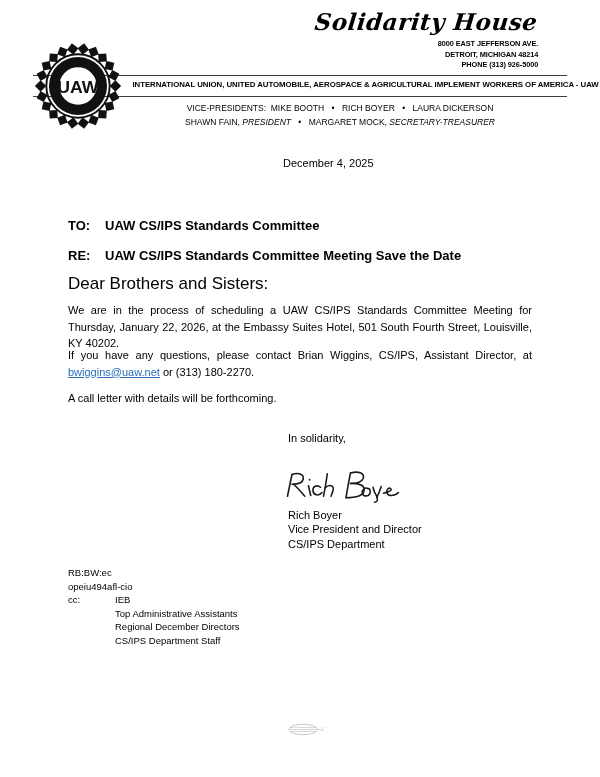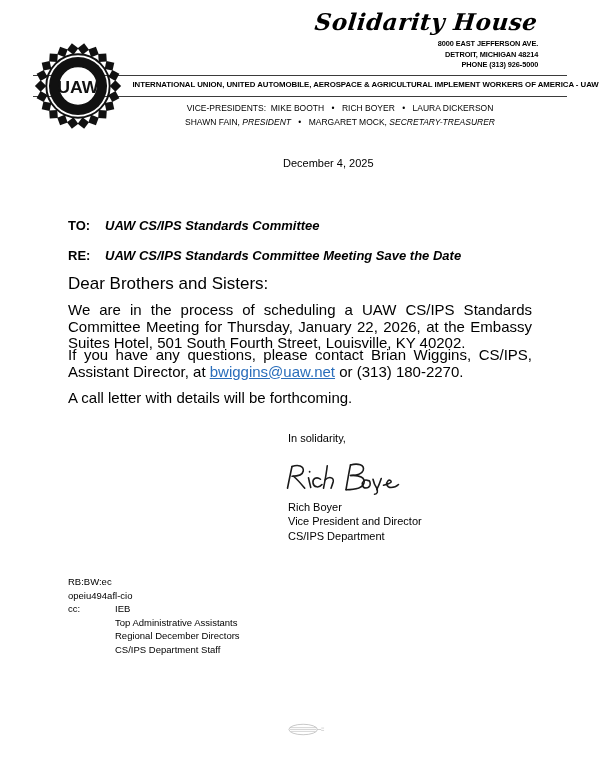--- a/index.html
+++ b/index.html
@@ -120,71 +120,70 @@
     position: absolute;
     left: 68px;
     top: 218px;
     width: 470px;
     font-size: 13px;
     font-weight: 700;
   }
   .to-row { display: flex; margin-bottom: 15px; }
   .to-row:last-child { margin-bottom: 0; }
   .to-label { width: 37px; flex: 0 0 37px; }
-  .to-value { flex: 1 1 auto; font-style: italic; }
+  .to-value { flex: 1 1 auto; }
 
   .salutation {
     position: absolute;
     left: 68px;
     top: 274px;
     font-size: 17px;
   }
 
   .para {
     position: absolute;
     left: 68px;
     width: 464px;
-    font-size: 15px;
+    font-size: 11px;
     line-height: 16.5px;
     text-align: justify;
   }
   .para-1 { top: 302px; }
   .para-2 { top: 347px; }
   .para-3 { top: 390px; text-align: left; }
 
   .email-link {
     color: #2a6ebb;
     text-decoration: underline;
   }
 
   
   .sig-block {
     position: absolute;
     left: 288px;
     top: 431px;
     font-size: 11px;
     line-height: 14.5px;
   }
-  .sig-closing { margin-bottom: 12px; }
+  .sig-closing { margin-bottom: 20px; }
   .sig-image {
     width: 120px;
     height: 38px;
     margin: 0 0 4px -8px;
   }
   .sig-image svg { display: block; }
   .sig-name { line-height: 14.5px; }
 
   
   .footer {
     position: absolute;
     left: 68px;
     top: 566px;
     font-size: 9.5px;
     line-height: 13.5px;
-    margin-top: 9px;
   }
   .cc-row { display: flex; }
   .cc-label { width: 47px; flex: 0 0 47px; }
   .cc-list { flex: 1 1 auto; }
 
   
   .union-bug {
     position: absolute;
     left: 287px;
     top: 723px;

